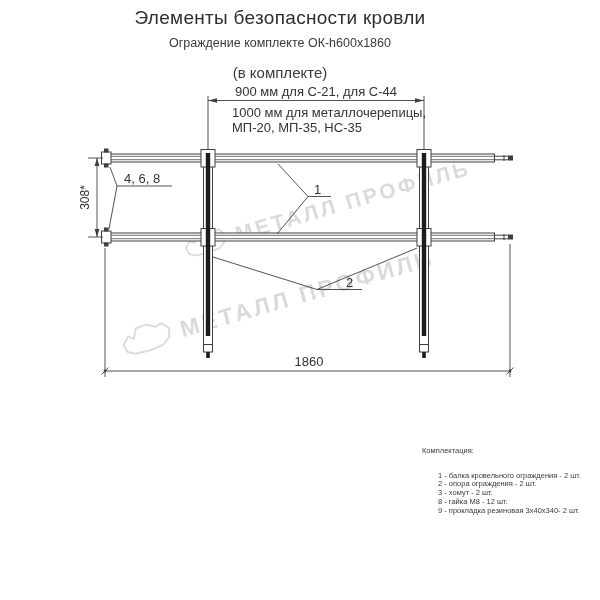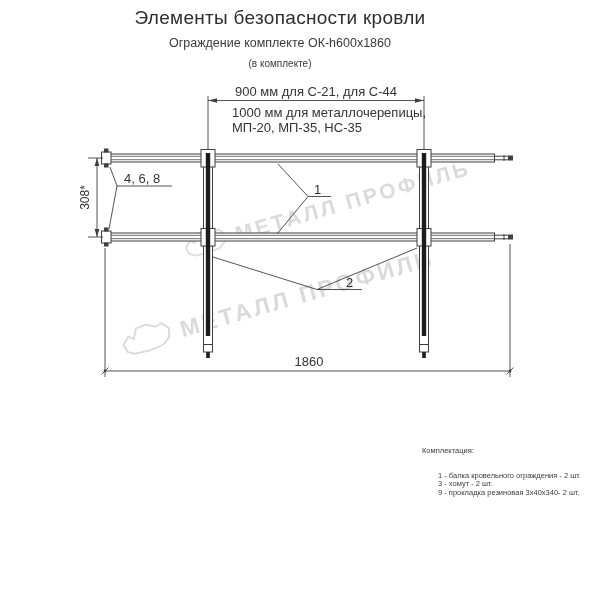--- a/index.html
+++ b/index.html
@@ -4,21 +4,21 @@
 <style>
   html,body{margin:0;padding:0;}
   .page{
     position:relative;width:600px;height:600px;background:#ffffff;
     font-family:"Liberation Sans", sans-serif;color:#333;overflow:hidden;
   }
   
   .header{position:absolute;top:7px;left:0;width:560px;text-align:center;}
   .title{font-size:19px;font-weight:400;color:#2e2e2e;letter-spacing:.3px;}
   .subtitle{font-size:12.5px;color:#3a3a3a;margin-top:7px;}
-  .note{font-size:10px;color:#3a3a3a;margin-top:8px;}
+  .note{font-size:15px;color:#3a3a3a;margin-top:14px;}
   
   .drawing{position:absolute;left:0;top:0;width:600px;height:600px;}
   svg text{font-family:"Liberation Sans", sans-serif;fill:#333;stroke:none;}
   
   .wm{
     position:absolute;display:flex;align-items:center;gap:8px;
     color:#bdbdbd;opacity:.55;font-weight:700;letter-spacing:3px;
     white-space:nowrap;pointer-events:none;
   }
   .wm-center{left:188px;top:234px;transform:rotate(-16deg);transform-origin:0 100%;font-size:21px;}
@@ -148,18 +148,20 @@
       <circle cx="105" cy="371" r="1.4" fill="#3f3f3f" stroke="none"></circle>
       <circle cx="510" cy="371" r="1.4" fill="#3f3f3f" stroke="none"></circle>
       <text x="309" y="366" font-size="13" text-anchor="middle">1860</text>
     </g>
   </svg>
 
   <div class="parts">
     <p class="heading">Комплектация:</p>
     <ul>
       <li>1 - балка кровельного ограждения - 2 шт.</li>
+      <li>2 - опора ограждения - 2 шт.</li>
       <li>3 - хомут - 2 шт.</li>
+      <li>8 - гайка М8 - 12 шт.</li>
       <li>9 - прокладка резиновая 3х40х340- 2 шт.</li>
     </ul>
   </div>
 
 </div>
 
 </body></html>

